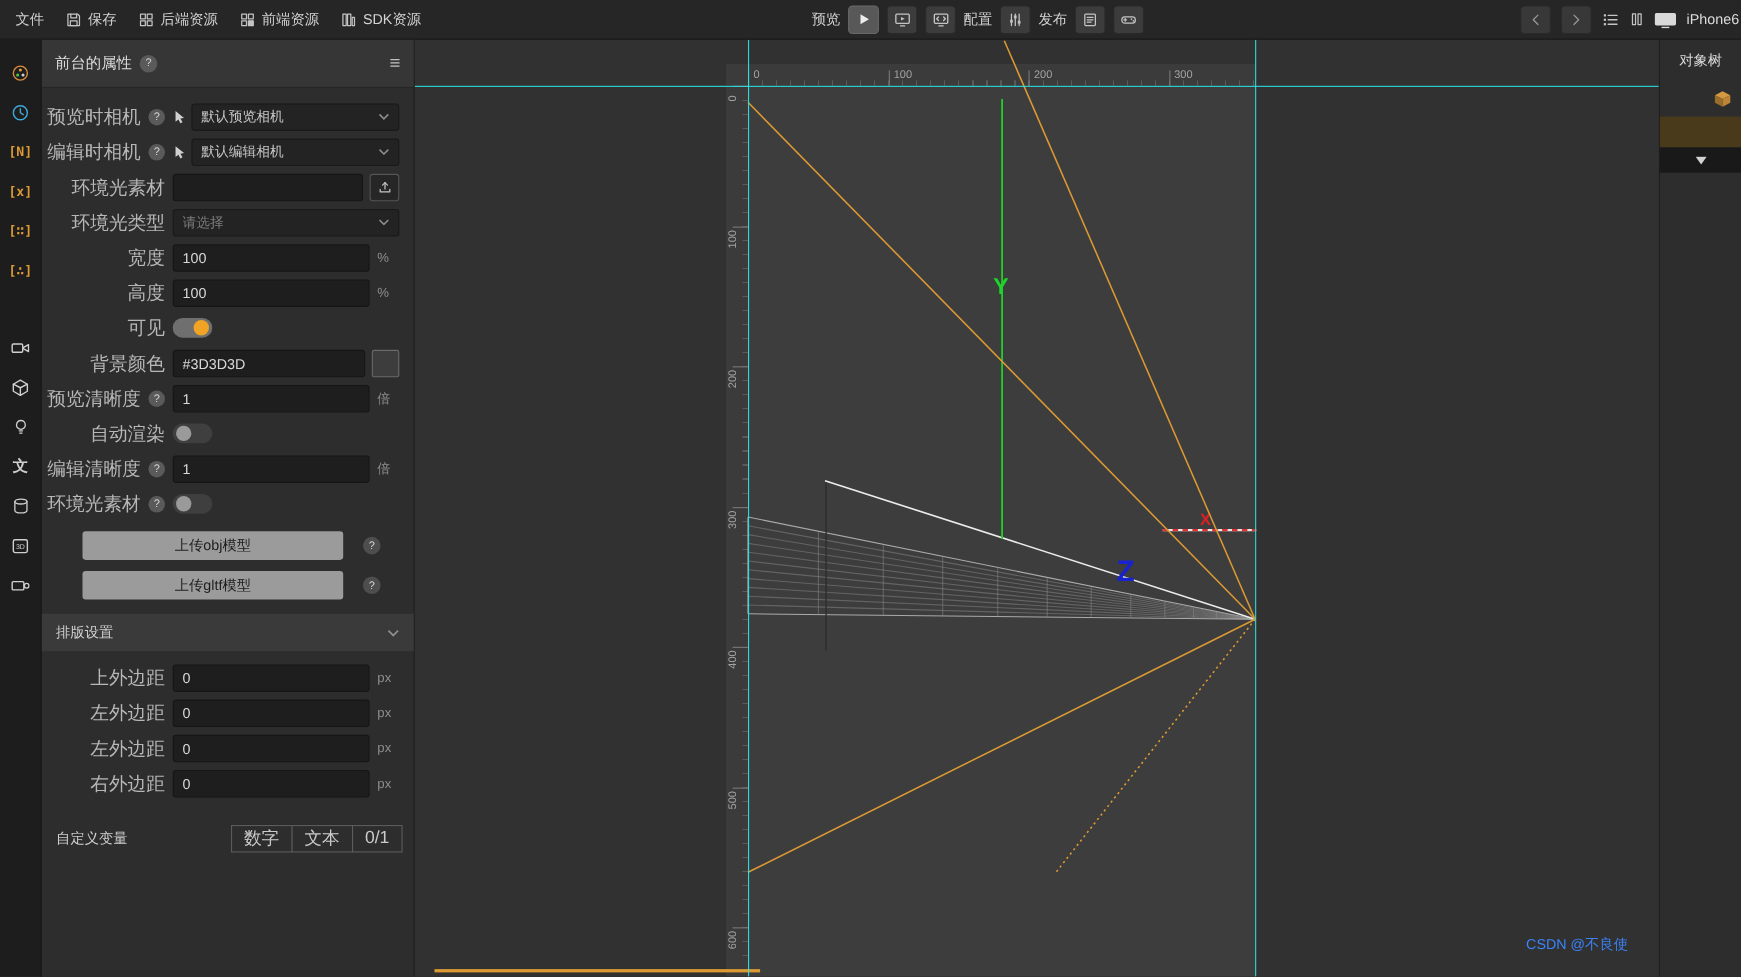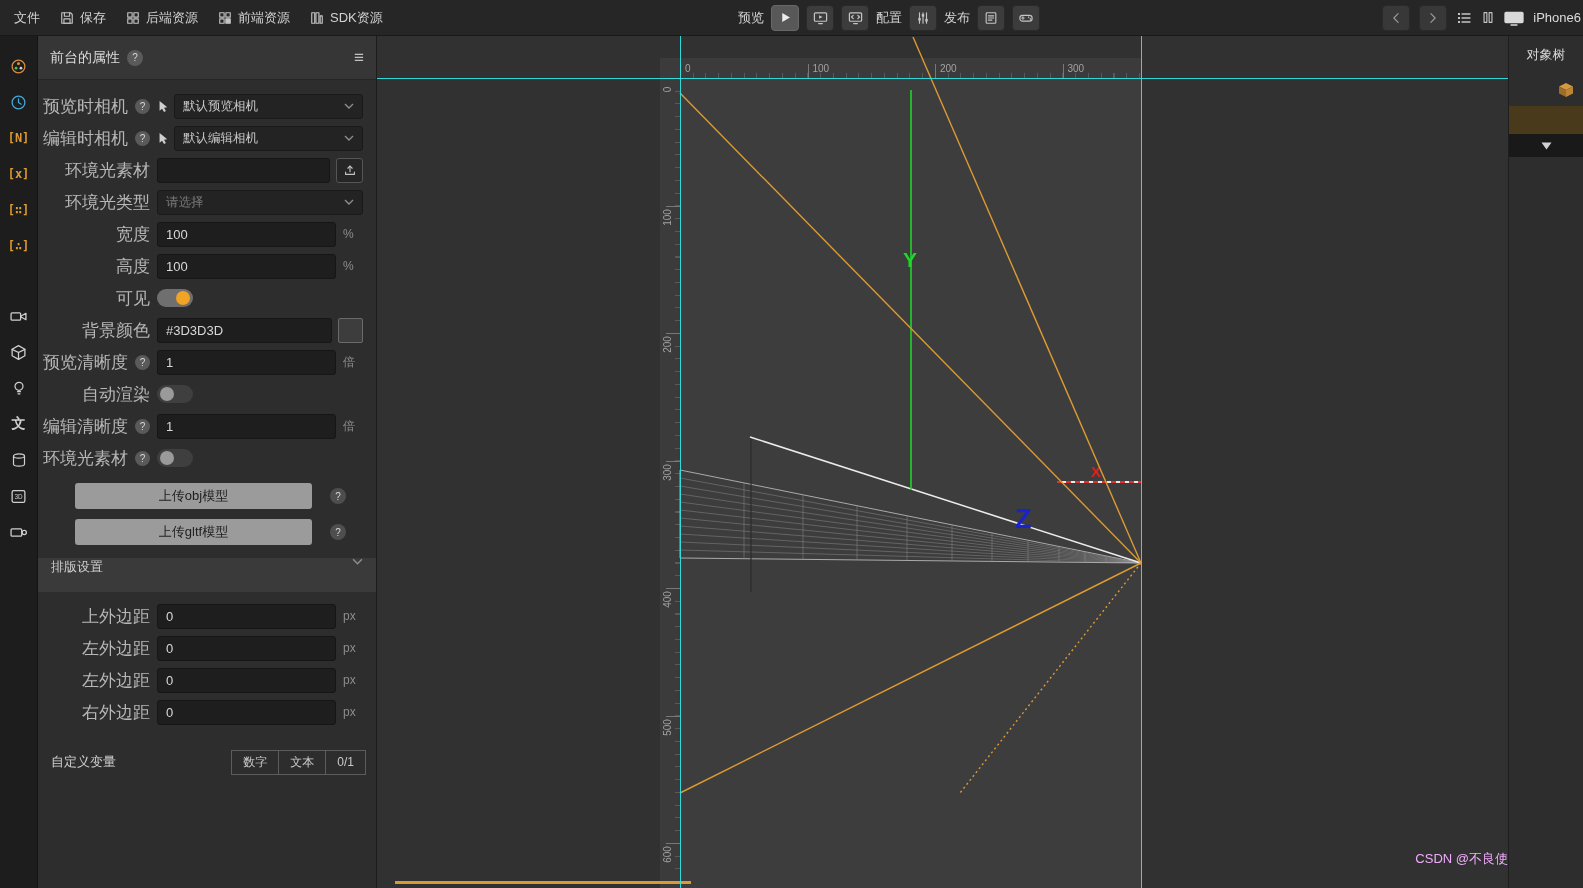--- a/index.html
+++ b/index.html
@@ -54,26 +54,26 @@
   .cur{margin-right:5px;flex:none;cursor:pointer}
   .upbox{width:27px;height:25px;flex:none;margin-left:6px;border:1px solid #555;border-radius:3px;display:flex;align-items:center;justify-content:center;background:#262626;cursor:pointer}
   .swatch{width:25px;height:25px;flex:none;margin-left:6px;border:1px solid #6a6a6a;border-radius:2px;cursor:pointer}
   .tog{width:36px;height:18px;border-radius:10px;background:#3f3f3f;position:relative;flex:none;cursor:pointer}
   .tog .knob{position:absolute;top:2px;left:3px;width:14px;height:14px;border-radius:50%;background:#9a9a9a}
   .tog.on{background:#6f6f6f}
   .tog.on .knob{left:auto;right:3px;background:#f0a325}
   .uprow{display:flex;align-items:center;margin:8px 0 8px 37px;height:28px}
   .upbtn{width:237px;height:26px;background:#9b9b9b;border:none;border-radius:3px;color:#202020;font-size:13px;cursor:pointer;font-family:inherit}
   .uprow .q{margin-left:18px;background:#4e4e4e}
-  .sechead{height:34px;background:#3a3a3a;display:flex;padding:0 13px;margin-top:12px;cursor:pointer}
+  .sechead{height:34px;background:#3a3a3a;display:flex;align-items:center;padding:0 13px;margin-top:12px;cursor:pointer}
   .sectitle{font-size:13px;color:#cfcfcf}
   .cvrow{margin-top:16px;height:36px;display:flex;align-items:center;padding:0 10px 0 13px}
   .cvtitle{font-size:13px;color:#cfcfcf}
   .seg{display:flex;margin-left:auto}
-  .segbtn{height:25px;padding:0 11px;border:1px solid #5c5c5c;background:#2d2d2d;color:#cacaca;font-size:12px;display:flex;align-items:center;cursor:pointer}
+  .segbtn{height:25px;padding:0 11px;border:1px solid #5c5c5c;background:#2d2d2d;color:#cacaca;font-size:16px;display:flex;align-items:center;cursor:pointer}
   .segbtn + .segbtn{margin-left:-1px}
 
   
   .viewport{flex:1;position:relative;background:#313131;overflow:hidden}
   .stage{position:absolute;left:303px;top:42px;width:461px;height:810px;background:#3d3d3d;z-index:1}
   .ruler-top{position:absolute;left:283px;top:22px;width:481px;height:20px;background:#3b3b3b;z-index:2}
   .ruler-top .ticks{position:absolute;left:20px;right:0;bottom:0;height:5px;background:repeating-linear-gradient(90deg,#5a5a5a 0 1px,transparent 1px 12.75px)}
   .rtt{position:absolute;bottom:0;width:1px;height:14px;background:#787878;left:calc(20px + var(--i)*127.5px)}
   .rt{position:absolute;bottom:4px;font-size:10px;color:#a2a2a2;left:calc(25px + var(--i)*127.5px)}
   .ruler-left{position:absolute;left:283px;top:42px;width:20px;height:810px;background:#3b3b3b;z-index:2}
@@ -87,21 +87,21 @@
   .gd{stroke:#2c2c2c;stroke-width:1.2}
   .fr{stroke:#dc9a33;stroke-width:1.4}
   .ay{stroke:#1fd42a;stroke-width:1.6}
   .ty{fill:#1fd42a;font-size:21px;font-weight:700}
   .tx{fill:#e02020;font-size:15px;font-weight:700}
   .tz{fill:#1822cf;font-size:27px;font-weight:700}
   .guide-v{position:absolute;top:0;bottom:0;width:1px;background:#2ee6e6;opacity:.92;z-index:6;cursor:ew-resize}
   .gv1{left:303px}.gv2{left:764px}
   .guide-h{position:absolute;left:0;right:0;height:1px;top:42px;background:#2ee6e6;opacity:.92;z-index:6;cursor:ns-resize}
   .stage-bar{position:absolute;left:18px;top:845px;width:296px;height:3px;background:#dc9a33;z-index:5}
-  .watermark{position:absolute;right:0;top:814px;font-size:13px;color:#f0abfc;z-index:7}
+  .watermark{position:absolute;right:28px;top:814px;font-size:13px;color:#3b82f6;z-index:7}
 
   
   .rpanel{width:75px;background:#2d2d2d;border-left:1px solid #1e1e1e;flex:none;display:flex;flex-direction:column}
   .rp-head{height:38px;display:flex;align-items:center;justify-content:center;font-size:13px;color:#d8d8d8;flex:none}
   .rp-iconrow{height:32px;display:flex;align-items:center;justify-content:flex-end;padding-right:9px;flex:none}
   .rp-selected{height:28px;background:#4a3a1c;flex:none;cursor:pointer}
   .rp-expander{height:23px;background:#191919;display:flex;align-items:center;justify-content:center;flex:none;cursor:pointer}
 </style>
 </head>
 <body>

